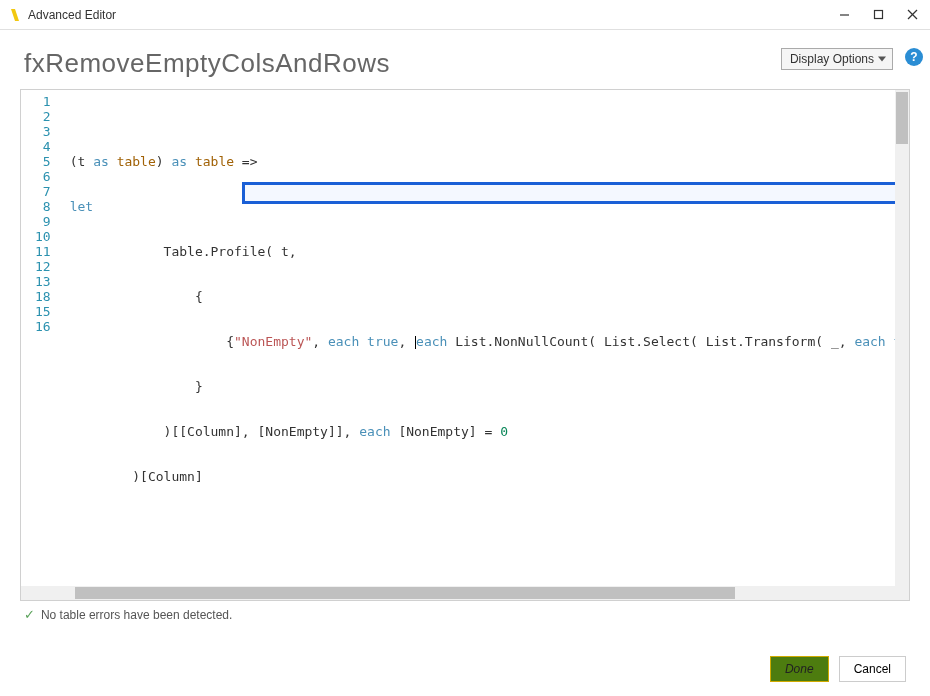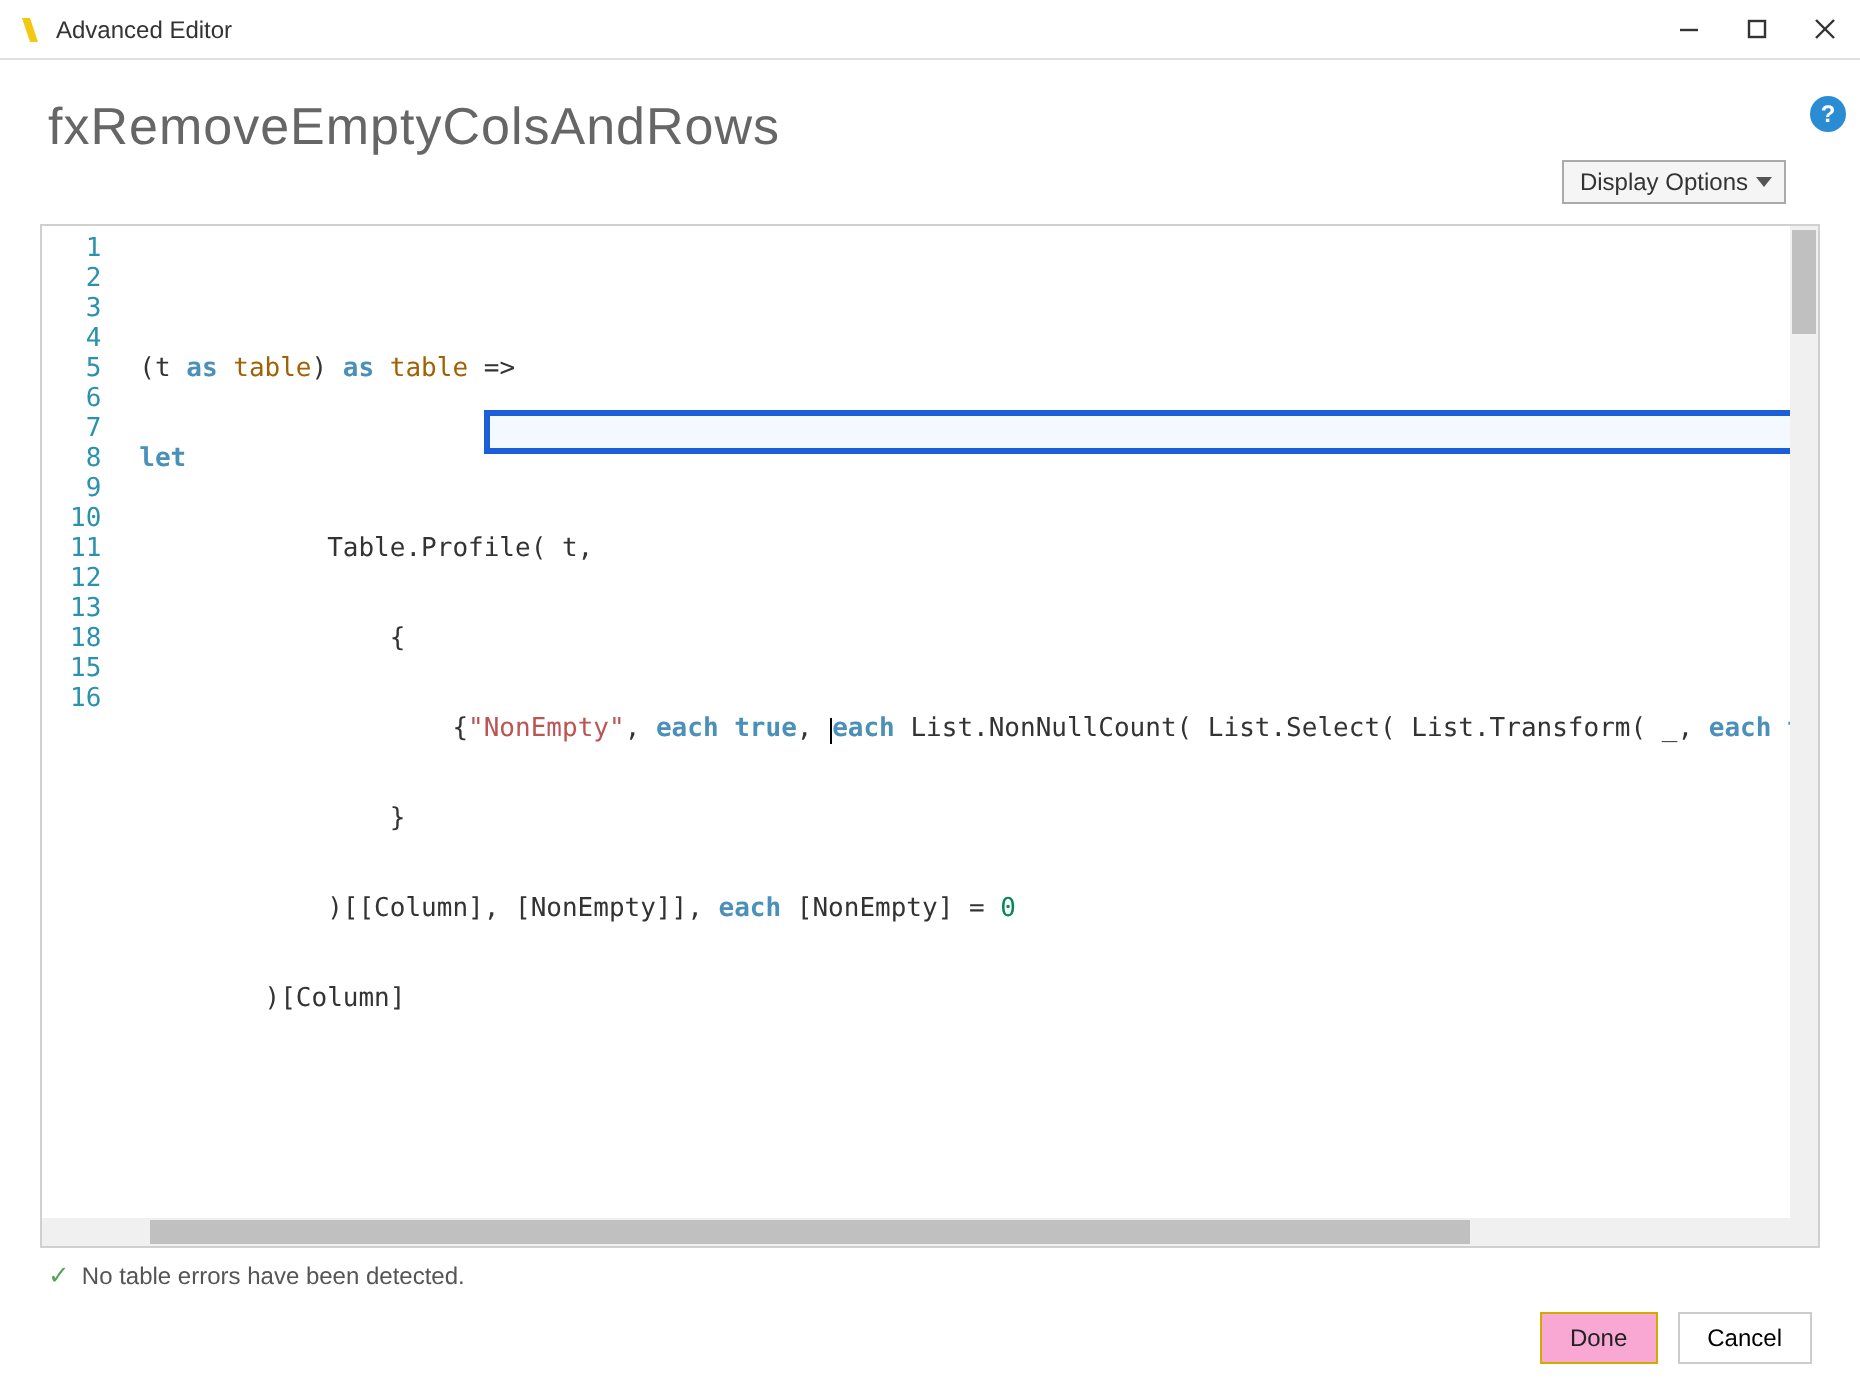--- a/index.html
+++ b/index.html
@@ -45,21 +45,20 @@
   flex: 1;
 }
 .display-options {
   border: 1px solid #aaa;
   padding: 3px 18px 3px 8px;
   font-size: 12px;
   color: #333;
   background: #f5f5f5;
   position: relative;
   cursor: pointer;
-  margin-top: 32px;
 }
 .display-options::after {
   content: "";
   position: absolute;
   right: 6px; top: 50%;
   transform: translateY(-50%);
   border-left: 4px solid transparent;
   border-right: 4px solid transparent;
   border-top: 5px solid #555;
 }
@@ -100,21 +99,21 @@
   user-select: none;
 }
 .gutter div { height: 15px; }
 .code {
   padding: 4px 0;
   white-space: pre;
   position: relative;
   flex: 1;
 }
 .code div.line { height: 15px; padding-left: 12px; }
-.kw   { color: #4a90b8; font-weight: bold; }
+.kw   { color: #4a90b8; }
 .id   { color: #333; }
 .str  { color: #b55; }
 .num  { color: #098658; }
 .punc { color: #333; }
 .type { color: #a16207; }
 .highlight-box {
   position: absolute;
   border: 3px solid #1a5fd6;
   background: rgba(100,150,255,0.07);
   pointer-events: none;
@@ -162,23 +161,24 @@
 }
 .btn {
   min-width: 56px;
   padding: 5px 14px;
   font-size: 12px;
   border: 1px solid #ccc;
   background: #fff;
   cursor: pointer;
 }
 .btn.primary {
-  background: #f9a8d4;
+  background: #4d7c0f;
   border-color: #d0ab00;
   color: #222;
+  font-style: italic;
 }
 .caret {
   display:inline-block;
   width:1px; height:13px;
   background:#000;
   vertical-align: text-bottom;
   margin-left: 1px;
 }
 </style>
 </head>

